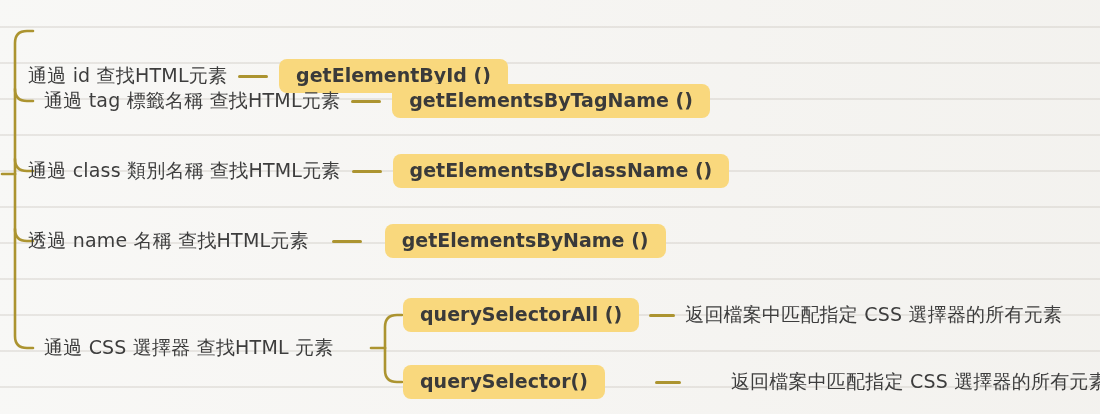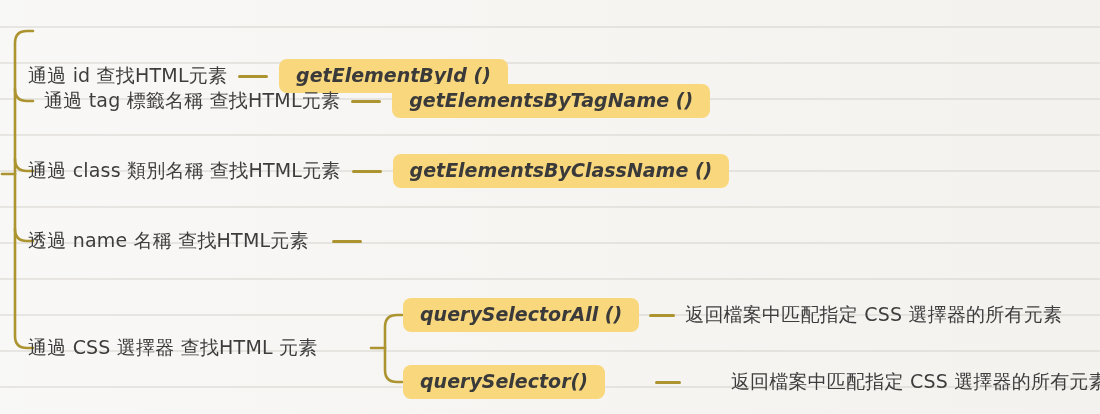--- a/index.html
+++ b/index.html
@@ -52,32 +52,31 @@
   }
   .dash.short { width: 26px; margin: 0 10px; }
   .chip {
     background: #f9d87d;
     border-radius: 8px;
     padding: 4px 17px 6px 17px;
     font-size: 19px;
     font-weight: 700;
     color: #3a3a3a;
     line-height: 24px;
-    font-style: italic;
   }
   .desc {
     font-size: 19px;
     color: #3d3d3d;
     letter-spacing: 0.2px;
   }
   .row1 { top: 13px;  left: 28px; margin-top: 45px; }
   .row2 { top: 83px;  left: 44px; }
   .row3 { top: 153px; left: 28px; text-align: center; }
   .row4 { top: 223px; left: 28px; gap: 12px; }
-  .row5 { top: 330px; left: 28px; }
+  .row5 { top: 330px; left: 44px; }
   .child1 { top: 297px; left: 403px; }
   .child2 { top: 364px; left: 403px; gap: 40px; }
 </style>
 </head>
 <body>
 
 <div class="canvas">
 
   <svg class="connector-svg" viewBox="0 0 1100 414" xmlns="http://www.w3.org/2000/svg">
     <g stroke="#ac9430" stroke-width="2.6" fill="none" stroke-linecap="round">
@@ -114,20 +113,21 @@
 
   <div class="row row3">
     <span class="topic-label">通過 class 類別名稱 查找HTML元素</span>
     <span class="dash"></span>
     <span class="chip">getElementsByClassName ()</span>
   </div>
 
   <div class="row row4">
     <span class="topic-label">透過 name 名稱 查找HTML元素</span>
     <span class="dash"></span>
+    <span class="chip">getElementsByName ()</span>
   </div>
 
   <div class="row row5">
     <span class="topic-label">通過 CSS 選擇器 查找HTML 元素</span>
   </div>
 
   <div class="row child1">
     <span class="chip">querySelectorAll ()</span>
     <span class="dash short"></span>
     <span class="desc">返回檔案中匹配指定 CSS 選擇器的所有元素</span>

